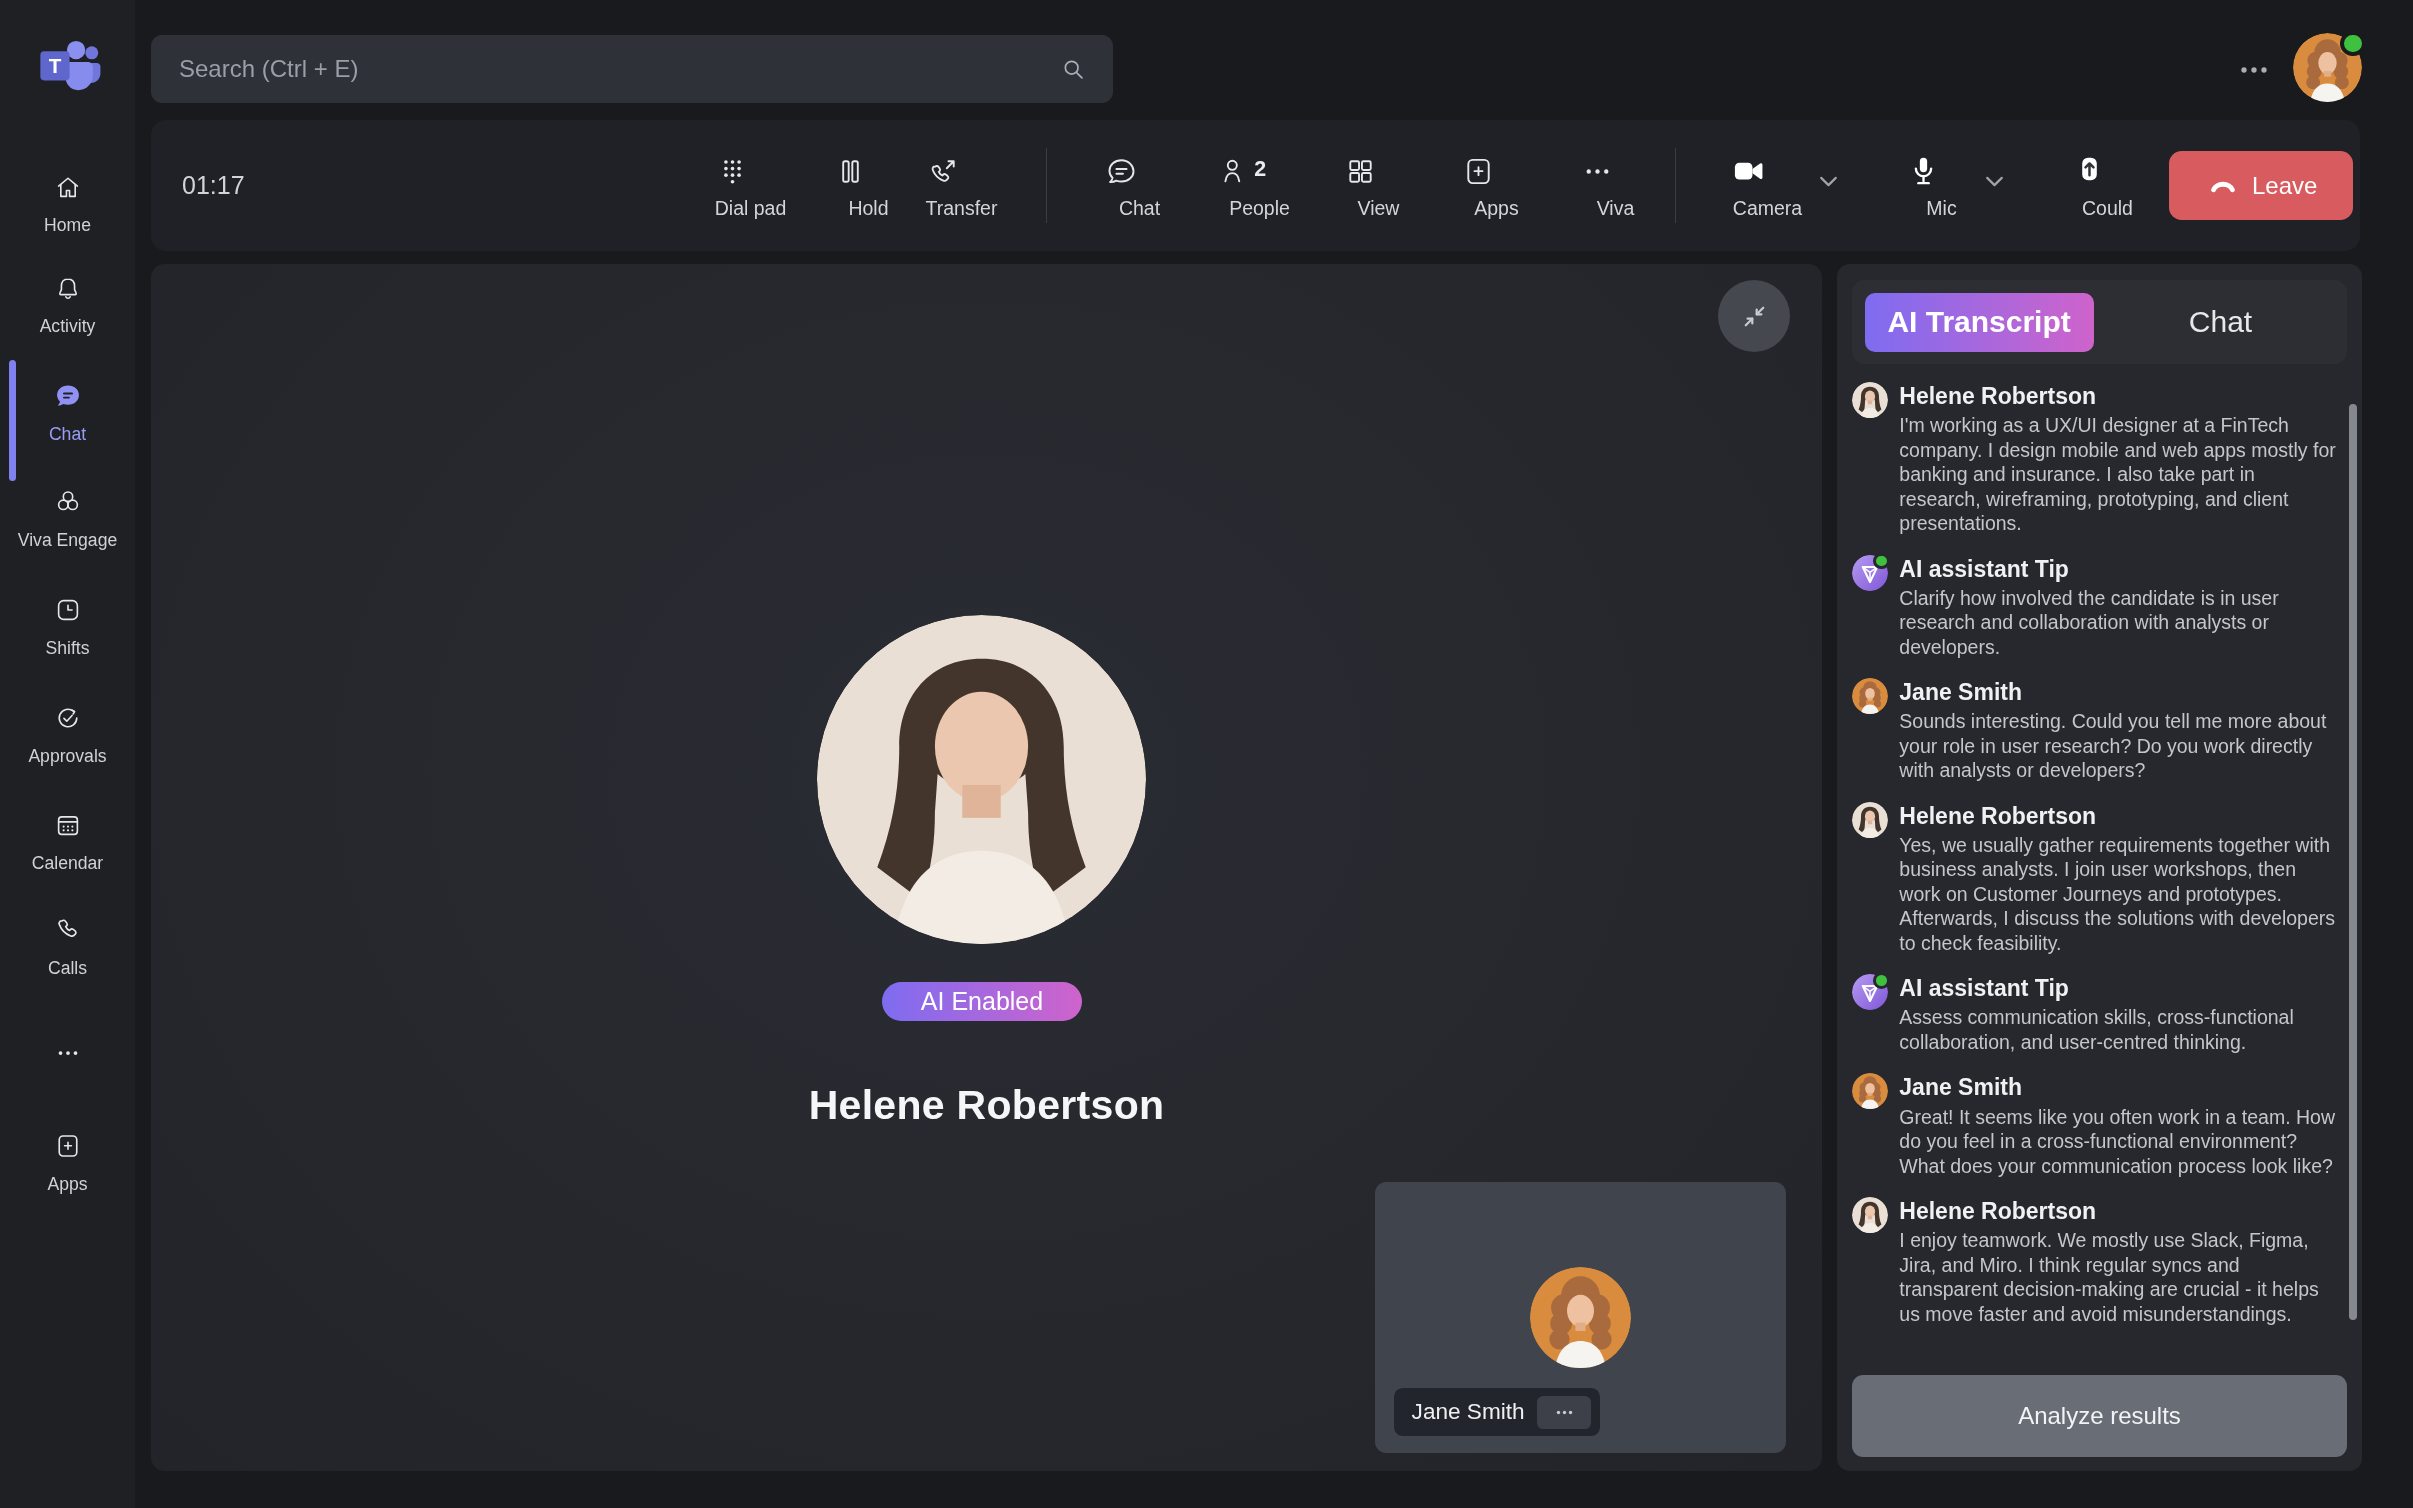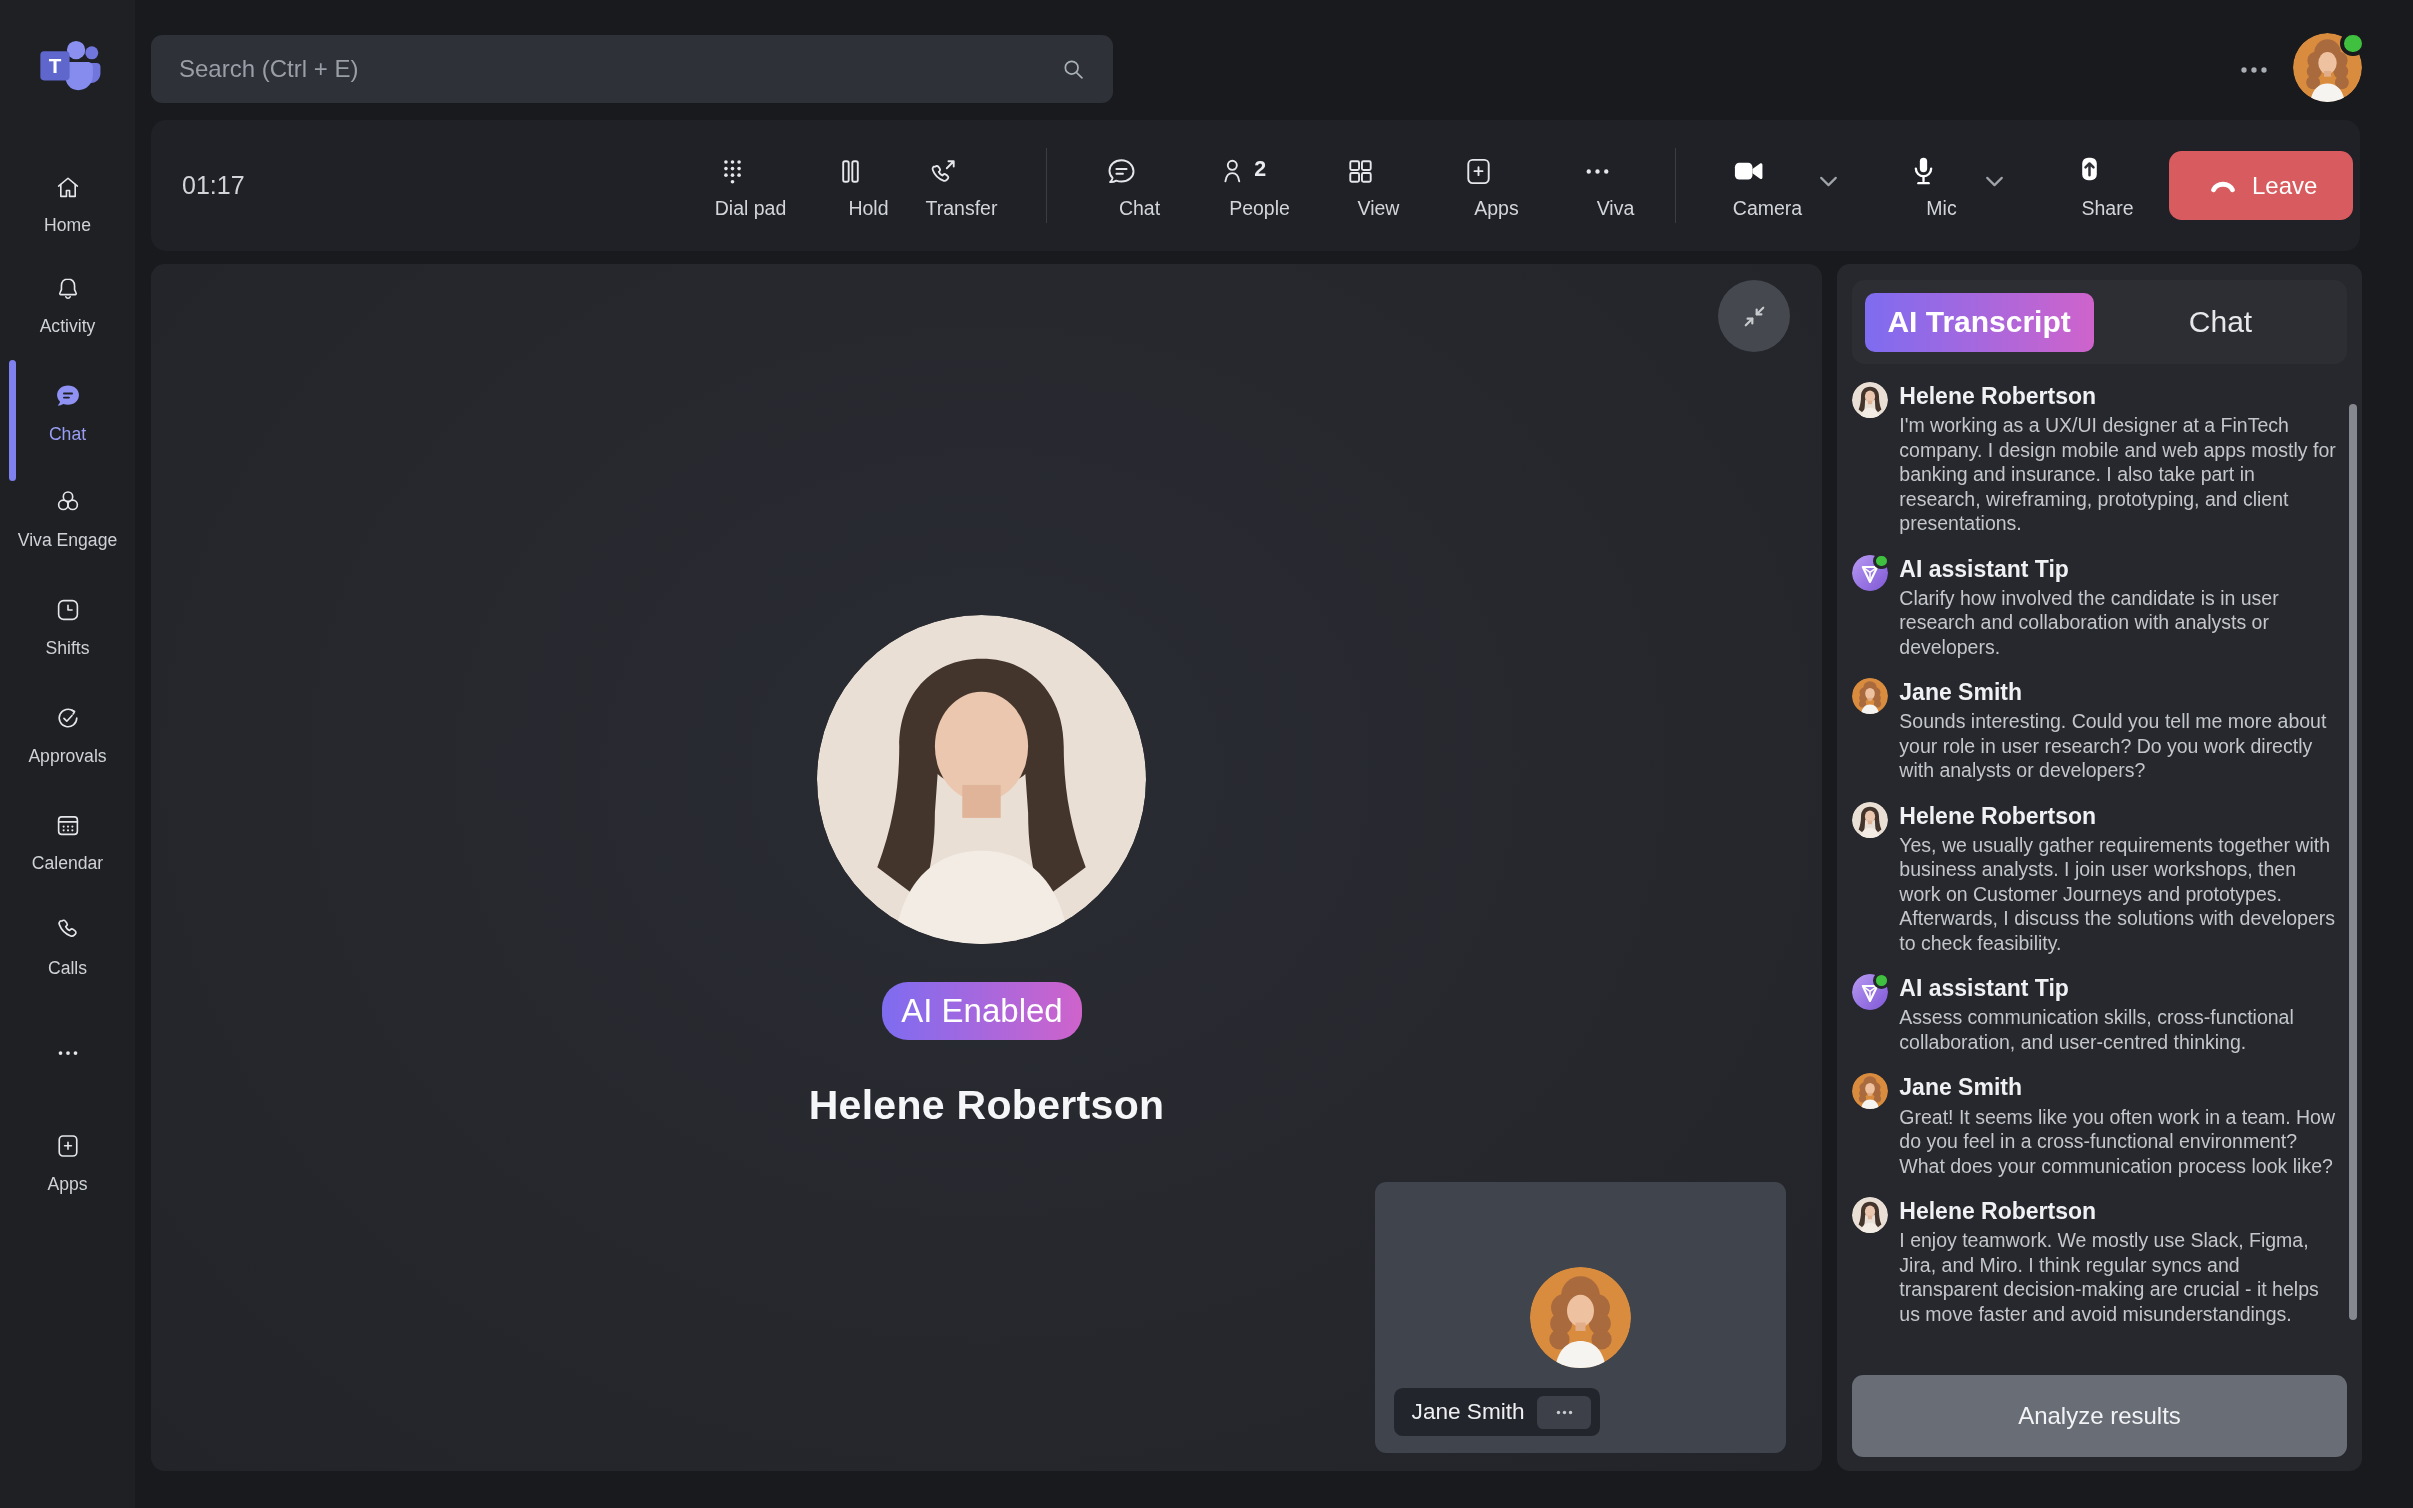--- a/index.html
+++ b/index.html
@@ -51,22 +51,22 @@
   .leave-btn svg{width:36px;height:36px;}
 
   
   .stage{position:absolute;left:151px;top:264px;width:1671px;height:1207px;border-radius:14px;
     background:radial-gradient(ellipse at 50% 42%, #2a2c33 0%, #25272d 62%, #222429 100%);}
   .collapse-btn{position:absolute;left:1567px;top:16.3px;width:72px;height:72px;border-radius:50%;
     background:#45484f;border:none;display:flex;align-items:center;justify-content:center;color:#c9cbcf;cursor:pointer;}
   .collapse-btn svg{width:35px;height:35px;}
   .stage-avatar{position:absolute;left:666px;top:351px;width:329px;height:329px;}
   .stage-avatar svg{width:329px;height:329px;border-radius:50%;}
-  .ai-badge{position:absolute;left:731px;top:718px;width:200px;height:58px;border-radius:26px;
-    background:linear-gradient(90deg,#7e6cf0 0%,#cf63cb 100%);color:#ffffff;font-size:33px;
+  .ai-badge{position:absolute;left:731px;top:718px;width:200px;height:39px;border-radius:26px;
+    background:linear-gradient(90deg,#7e6cf0 0%,#cf63cb 100%);color:#ffffff;font-size:25px;
     display:flex;align-items:center;justify-content:center;}
   .stage-name{position:absolute;left:0;top:818px;width:1671px;text-align:center;color:#f5f6f8;
     font-size:41px;font-weight:600;letter-spacing:0.3px;}
 
   .pip{position:absolute;left:1224px;top:918px;width:411px;height:271px;border-radius:11.3px;background:#40444c;}
   .pip-avatar{position:absolute;left:155px;top:85px;width:101px;height:101px;}
   .pip-avatar svg{width:101px;height:101px;border-radius:50%;}
   .pip-label{position:absolute;left:19px;top:206px;height:48px;padding:0 8.8px 0 17.6px;border-radius:8.8px;
     background:rgba(33,35,41,.92);display:flex;align-items:center;gap:12.6px;}
   .pip-label .pip-name{font-size:22.6px;color:#edeff1;}
@@ -371,21 +371,21 @@
         </svg>
     </div>
 
     <div class="tbtn" style="left:1939px">
       <span class="ticon">
         <svg viewBox="0 0 48 48">
             <rect x="14" y="5" width="20" height="31" rx="8" fill="#ffffff"></rect>
         <path d="M24 29V13m0 0-5.5 5.5M24 13l5.5 5.5" stroke="#303238" stroke-width="3.4" fill="none" stroke-linecap="round" stroke-linejoin="round"></path>
           </svg>
       </span>
-      <span class="tlabel">Share</span>
+      <span class="tlabel">Could</span>
     </div>
 
     <button class="leave-btn">
       <svg viewBox="0 0 48 48">
           <path d="M11.5 29a13 10 0 0 1 25 0" fill="none" stroke="#ffffff" stroke-width="6.5" stroke-linecap="round"></path>
         </svg>
       <span>Leave</span>
     </button>
   </div>
 

